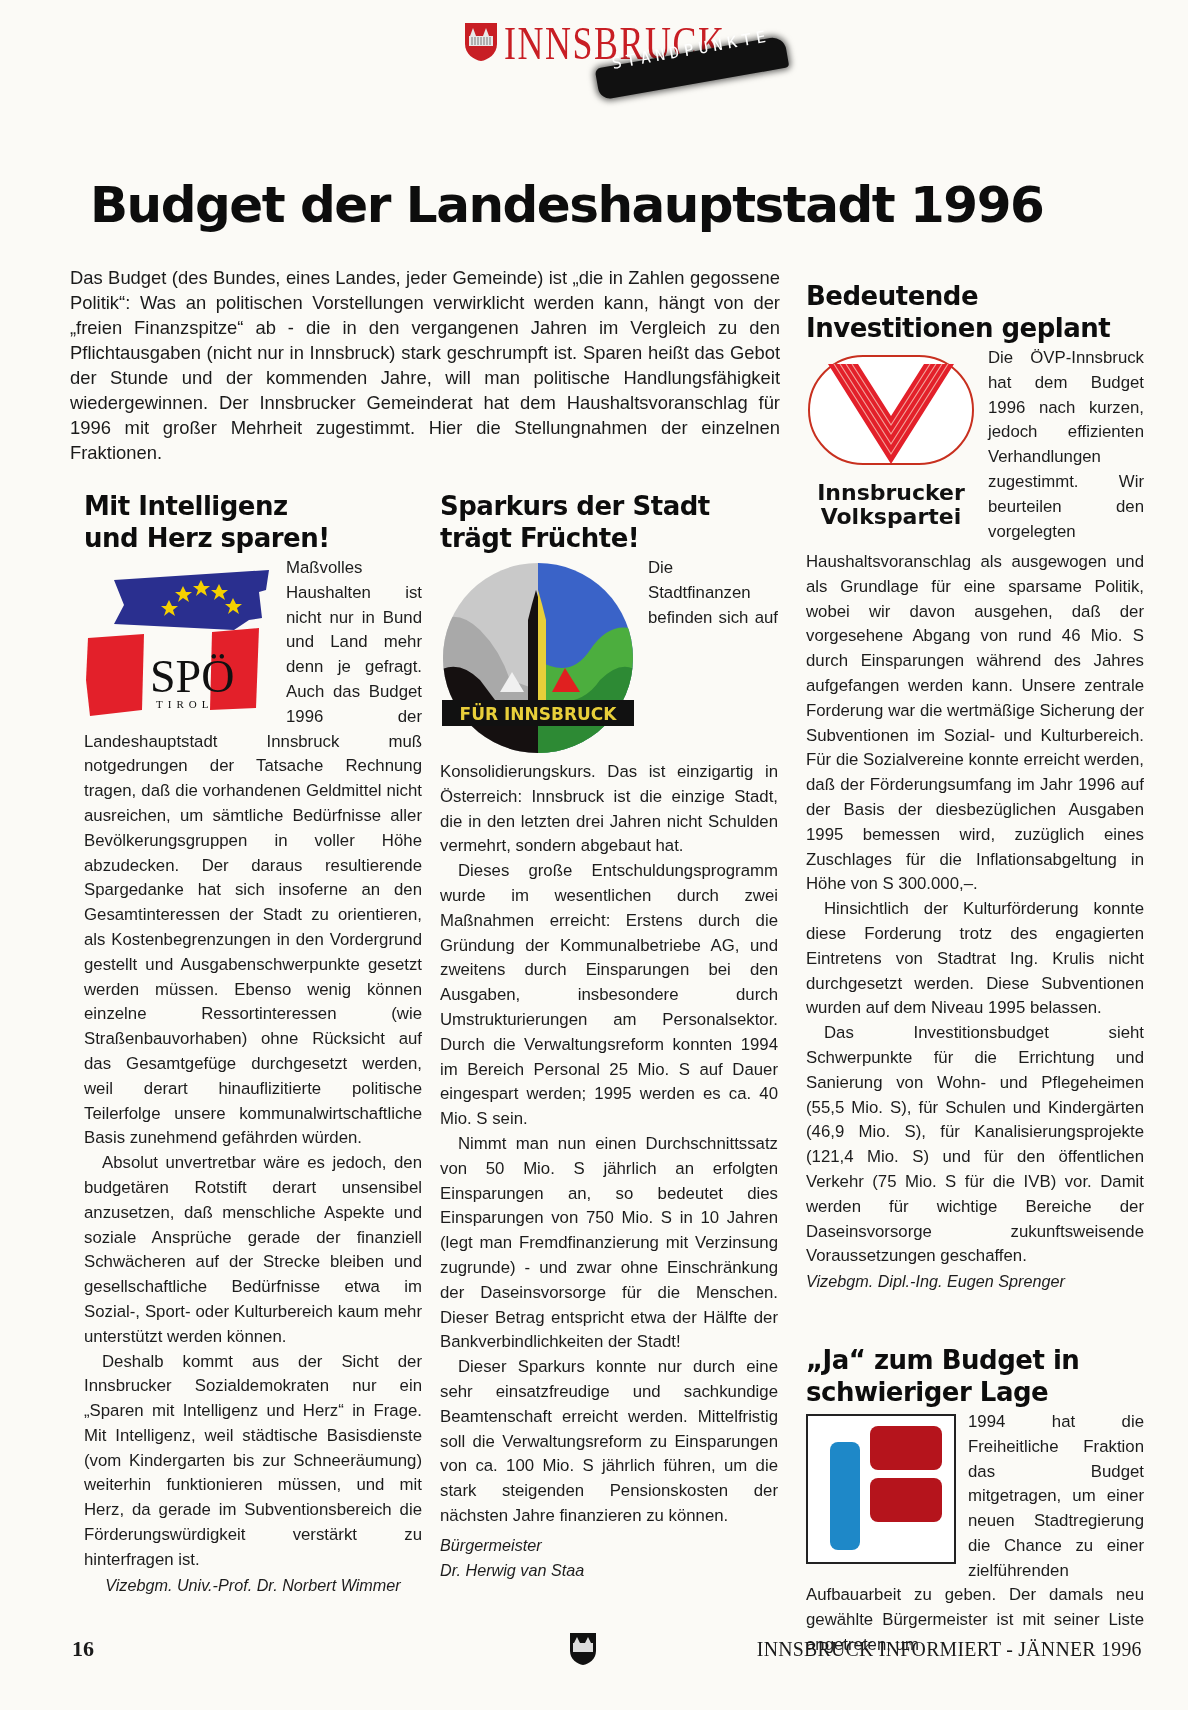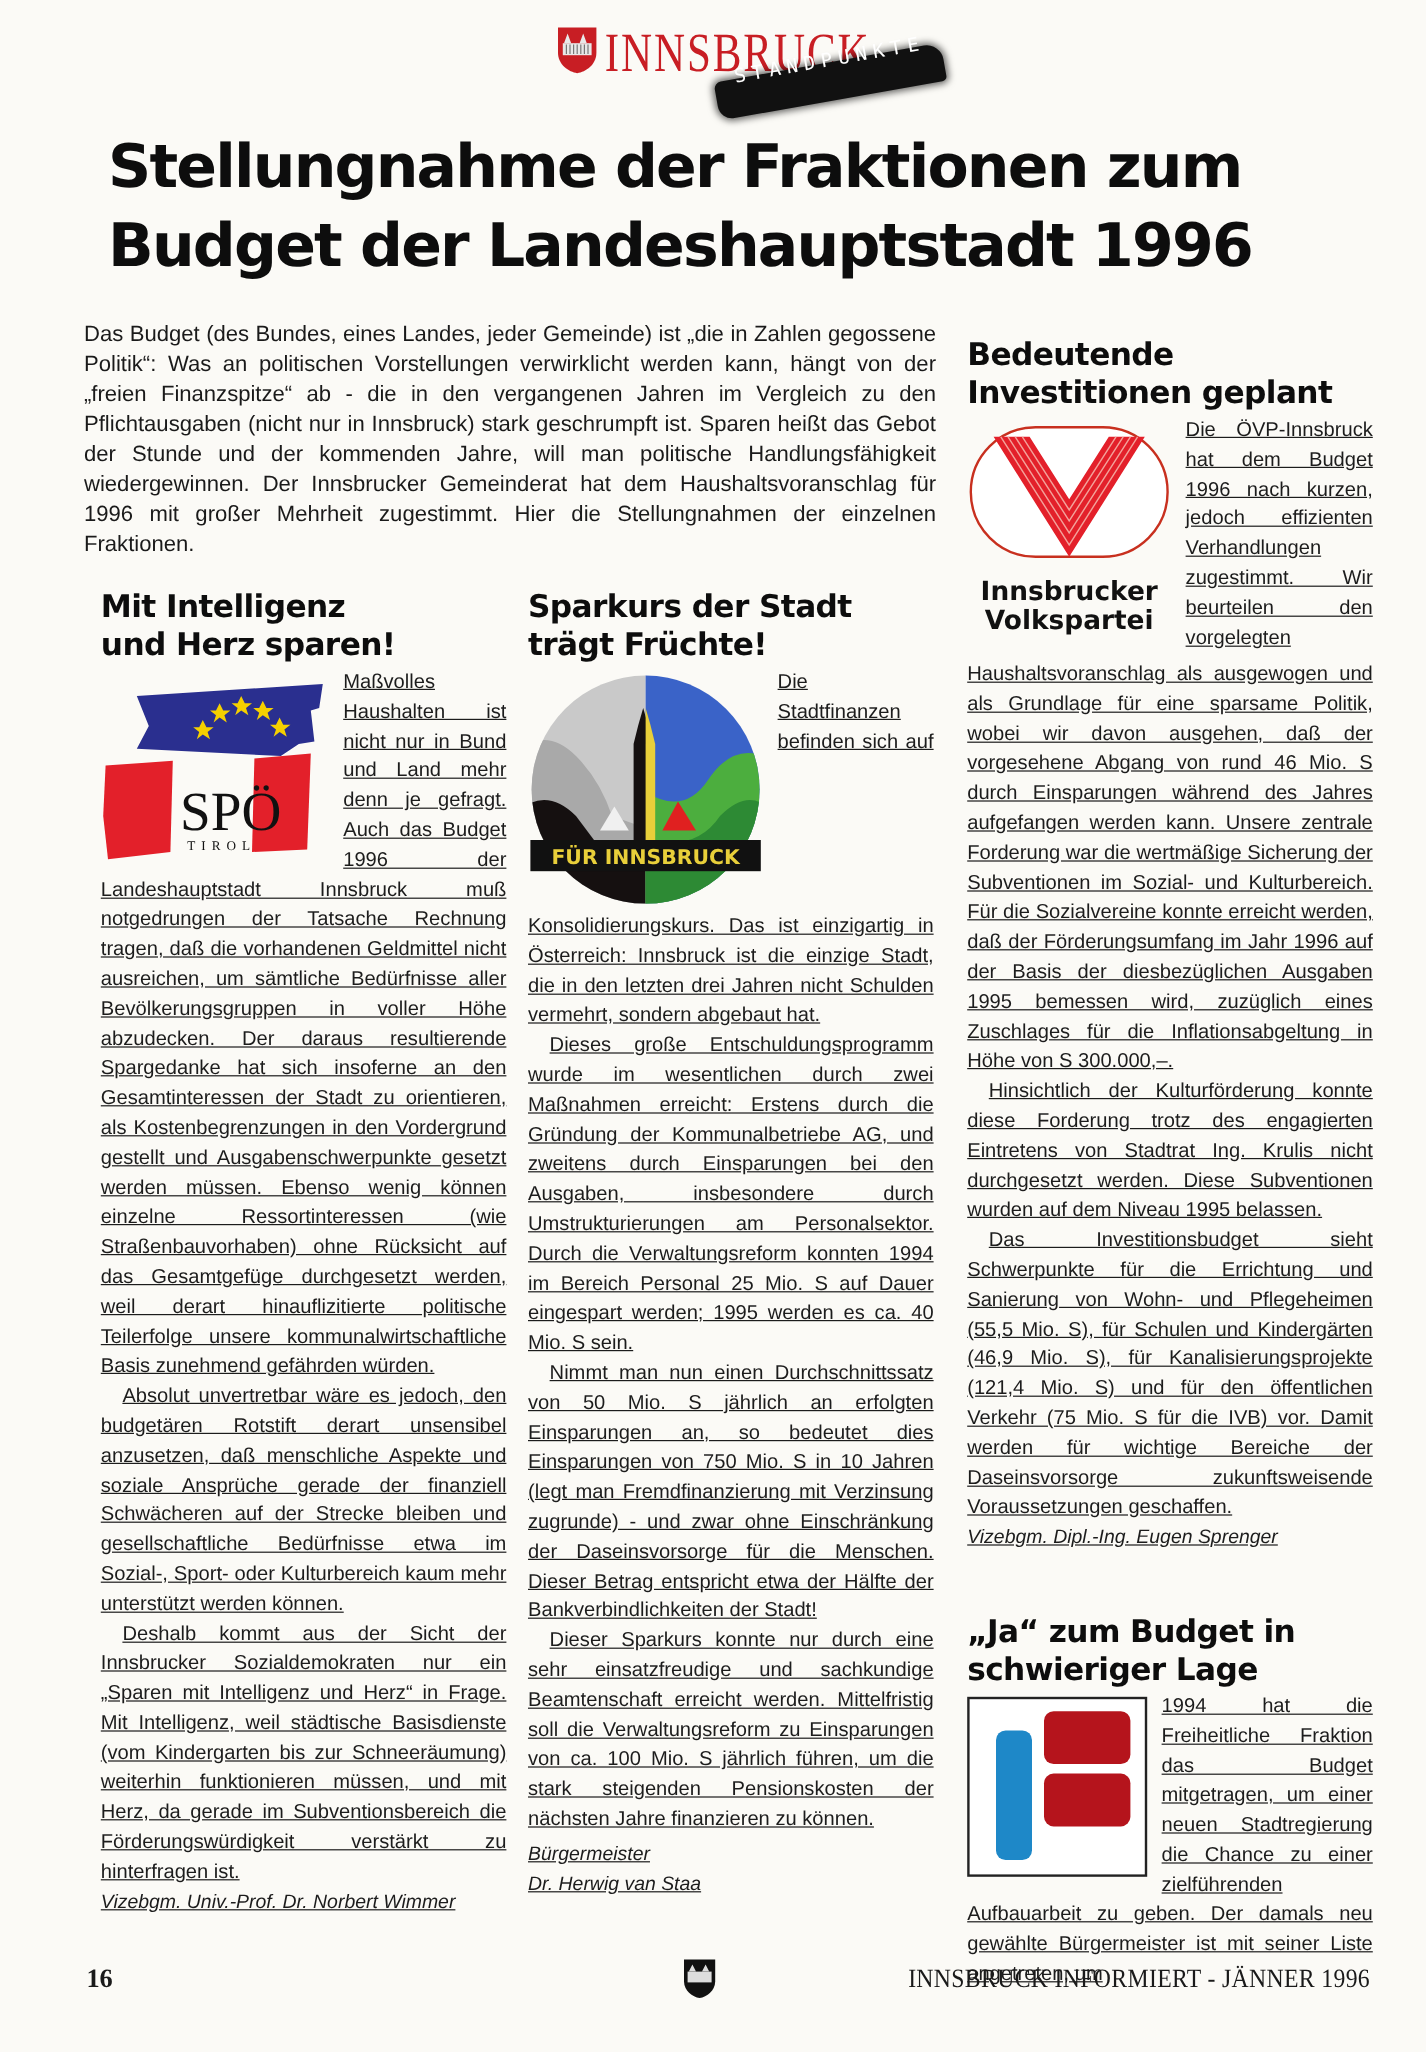--- a/index.html
+++ b/index.html
@@ -10,30 +10,30 @@
   .mast-crest { position: absolute; left: 0; top: 4px; width: 34px; height: 40px; }
   .mast-title { position: absolute; left: 40px; top: 0px; font-family: "Liberation Serif", serif; font-size: 46px; letter-spacing: 2px; color: #c81e24; line-height: 52px; transform: scaleX(0.78); transform-origin: left center; }
   .mast-band { position: absolute; left: 132px; top: 34px; width: 192px; height: 32px; background: #111; transform: rotate(-10deg); border-radius: 6px 14px 4px 12px; box-shadow: 0 0 6px 2px rgba(0,0,0,0.6); }
   .mast-sub { position: absolute; left: 148px; top: 36px; color: #fff; font-family: "DejaVu Sans Mono", monospace; font-size: 16px; letter-spacing: 5px; transform: rotate(-10deg); transform-origin: left center; }
 
   .page-title { position: absolute; left: 90px; top: 106px; width: 1040px; font-family: "DejaVu Sans", sans-serif; font-weight: bold; font-size: 50px; line-height: 66px; letter-spacing: -1.5px; color: #0d0d0d; }
 
   .intro { position: absolute; left: 70px; top: 265px; width: 710px; font-size: 18.4px; line-height: 25px; text-align: justify; color: #1a1a1a; }
 
   .col { position: absolute; font-size: 16.8px; line-height: 24.8px; color: #1c1c1c; }
-  .col p { text-align: justify; text-decoration: underline; }
+  .col p { text-align: justify; }
   .col p.indent { text-indent: 18px; }
   .col-1 { left: 84px; top: 490px; width: 338px; }
   .col-2 { left: 440px; top: 490px; width: 338px; }
   .col-3 { left: 806px; top: 280px; width: 338px; }
 
   .sec-head { font-family: "DejaVu Sans", sans-serif; font-weight: bold; font-size: 26px; line-height: 32px; letter-spacing: -0.5px; color: #0d0d0d; margin-bottom: 2px; }
   .float-logo { float: left; margin: 4px 12px 4px 0; }
   .signature { font-style: italic; text-align: right; font-size: 16.2px; line-height: 24.8px; }
-  .signature.left { text-align: left; }
+  .signature.left { text-align: center; }
 
   .spo-logo { width: 190px; height: 160px; position: relative; }
   .fi-logo { width: 150px; height: 150px; border: 2px solid #222; position: relative; background: #fff; }
   .oevp-logo { width: 170px; height: 196px; position: relative; }
   .fi-circle { width: 196px; height: 196px; position: relative; }
 
   .footer-page { position: absolute; left: 72px; top: 1636px; font-family: "Liberation Serif", serif; font-size: 22px; font-weight: bold; }
   .footer-crest { position: absolute; left: 569px; top: 1632px; width: 28px; height: 34px; }
   .footer-pub { position: absolute; right: 46px; top: 1636px; font-family: "Liberation Serif", serif; font-size: 22px; letter-spacing: 0.3px; transform: scaleX(0.9); transform-origin: right center; }
 </style>
@@ -54,21 +54,21 @@
         <line x1="23" y1="15" x2="23" y2="23"></line>
         <line x1="26" y1="15" x2="26" y2="23"></line>
       </g>
   </svg>
   <div class="mast-title">INNSBRUCK</div>
   <div class="mast-band"></div>
   <div class="mast-sub">STANDPUNKTE</div>
 </div>
 
 <h1 class="page-title">
-  <span>Stellungnahme der Fraktionen zum</span><br>
+  <br>
   <span>Budget der Landeshauptstadt 1996</span>
 </h1>
 
 <p class="intro">Das Budget (des Bundes, eines Landes, jeder Gemeinde) ist „die in Zahlen gegossene Politik“: Was an politischen Vorstellungen verwirklicht werden kann, hängt von der „freien Finanzspitze“ ab - die in den vergangenen Jahren im Vergleich zu den Pflichtausgaben (nicht nur in Innsbruck) stark geschrumpft ist. Sparen heißt das Gebot der Stunde und der kommenden Jahre, will man politische Handlungsfähigkeit wiedergewinnen. Der Innsbrucker Gemeinderat hat dem Haushaltsvoranschlag für 1996 mit großer Mehrheit zugestimmt. Hier die Stellungnahmen der einzelnen Fraktionen.</p>
 
 <section class="col col-1">
   <h2 class="sec-head">
     <span>Mit Intelligenz</span><br>
     <span>und Herz sparen!</span>
   </h2>

